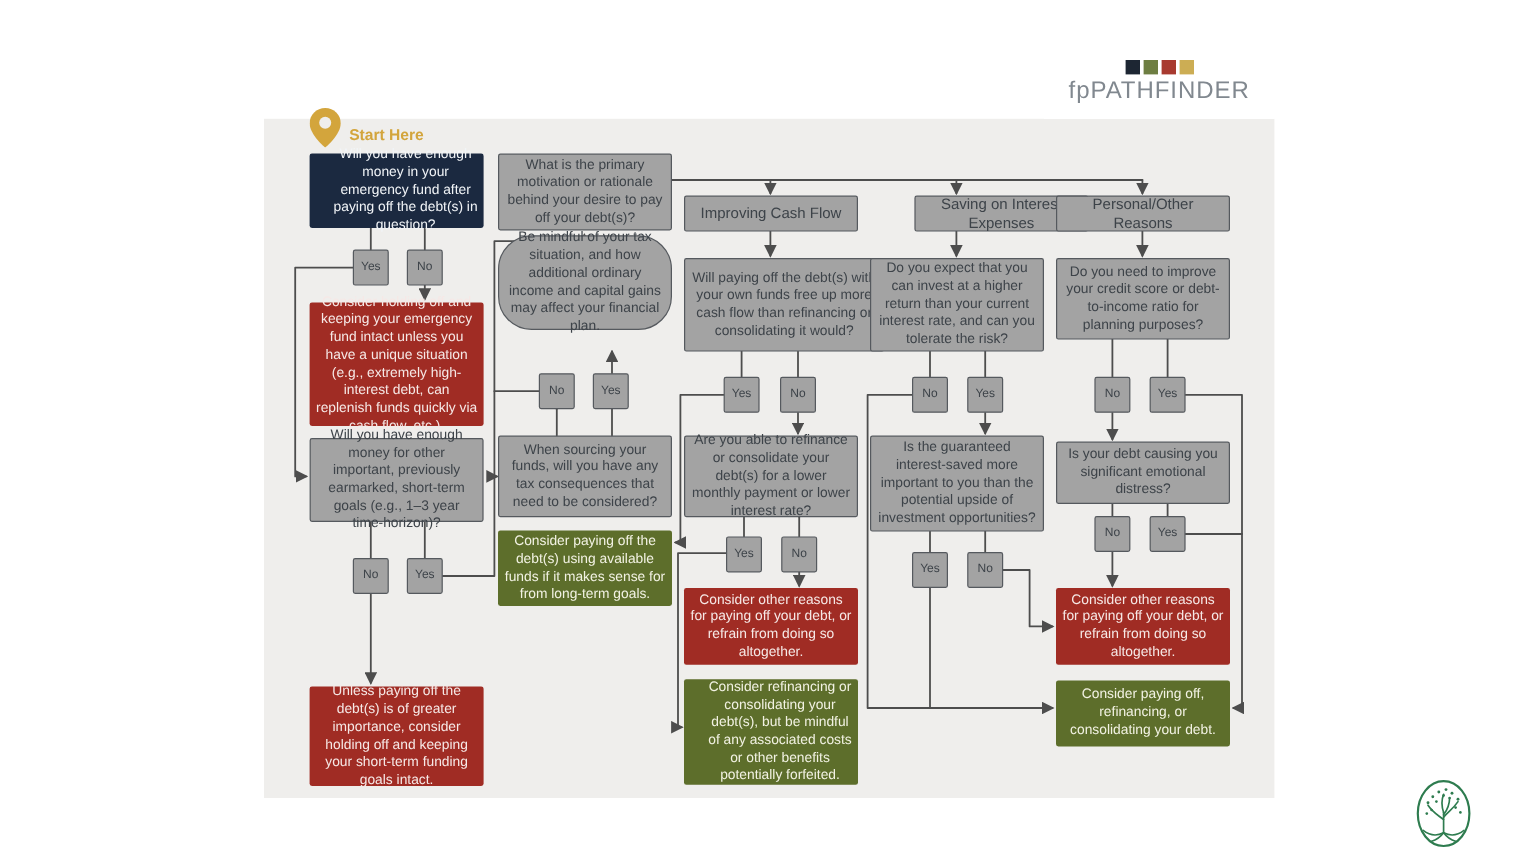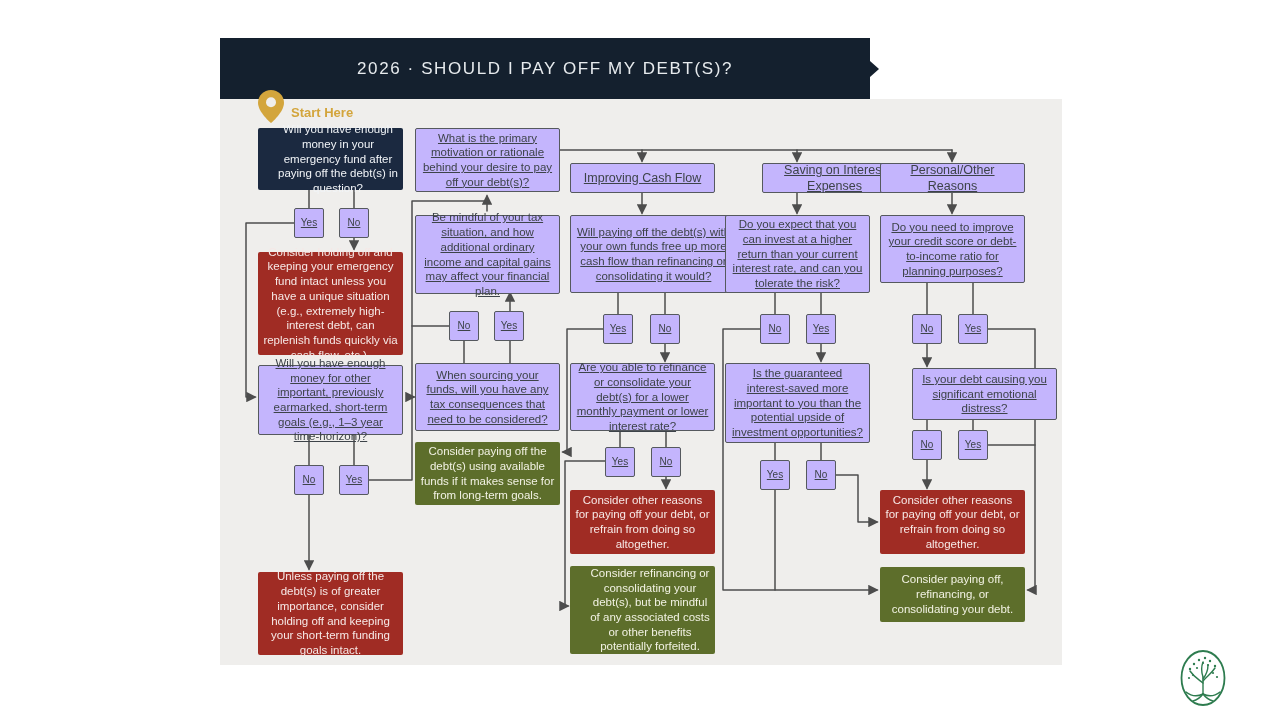--- a/index.html
+++ b/index.html
@@ -14,41 +14,47 @@
        border-top:8px solid transparent;border-bottom:8px solid transparent;border-left:9px solid var(--navy-dark,#14202e);}
   .logo-panel{position:absolute;left:870px;top:38px;width:192px;height:61px;background:#ffffff;
        display:flex;flex-direction:column;align-items:center;justify-content:center;gap:3px;}
   .logo-squares{display:flex;gap:3px;}
   .logo-squares i{width:12px;height:12px;display:block;}
   .brand{font-size:20px;color:#81888f;letter-spacing:0.8px;}
   .start{position:absolute;left:258px;top:90px;display:flex;align-items:flex-start;gap:7px;}
   .start span{color:var(--gold,#c7992f);font-weight:bold;font-size:13px;margin-top:15px;}
   .node{position:absolute;box-sizing:border-box;display:flex;align-items:center;justify-content:center;
         text-align:center;padding:3px 5px;color:#3d4349;font-size:11.5px;line-height:1.28;border-radius:2px;}
-  .node.question,.node.yn,.node.header{background:#c4b5fd;border:1.5px solid #55595e;text-decoration:underline;}
+  .node.question,.node.yn,.node.header{background:#a3a3a3;border:1.5px solid #55595e;}
   .node.yn{font-size:10px;}
   .node.header{font-size:12.5px;}
   .node.navy{background:var(--navy,#1b2940);color:#f1f4f7;}
   .node.red{background:var(--red,#a02c24);color:#f6e8e6;}
   .node.green{background:var(--green,#5d6e2b);color:#f2f2e3;}
   #connectors{position:absolute;inset:0;pointer-events:none;}
   .footer{position:absolute;left:0;top:678px;width:1280px;text-align:center;color:#8f9090;font-size:17px;letter-spacing:0.4px;}
   .tree{position:absolute;left:1179px;top:649px;}
 </style>
 </head>
 <body>
 
 <div class="page">
   <div class="flow-bg"></div>
 
-  <div class="header-bar">
-    <span>2026 · SHOULD I PAY OFF MY DEBT(S)?</span>
-  </div>
   <div class="header-notch"></div>
 
+  <div class="logo-panel">
+    <div class="logo-squares" id="logo-squares">
+        <i style="background: rgb(29, 38, 51);"></i>
+        <i style="background: rgb(110, 126, 66);"></i>
+        <i style="background: rgb(168, 58, 48);"></i>
+        <i style="background: rgb(204, 173, 84);"></i>
+      </div>
+    <div class="brand">fpPATHFINDER</div>
+  </div>
 
   <div class="start">
     <svg width="26" height="33" viewBox="0 0 26 33">
       <path d="M13 0 C5.8 0 0 5.7 0 12.7 C0 22.2 13 33 13 33 S26 22.2 26 12.7 C26 5.7 20.2 0 13 0 Z" fill="#d3a53c"></path>
       <circle cx="13" cy="12.3" r="5" fill="#efeeec"></circle>
     </svg>
     <span>Start Here</span>
   </div>
 
   <svg id="connectors" width="1280" height="720" viewBox="0 0 1280 720">
@@ -109,21 +115,21 @@
   <div id="nodes">
       <div class="node navy" style="left: 258px; top: 128px; width: 145px; height: 62px; padding-left: 20px;">Will you have enough money in your emergency fund after paying off the debt(s) in question?</div>
       <div class="node yn" style="left: 294px; top: 208px; width: 30px; height: 30px;">Yes</div>
       <div class="node yn" style="left: 339px; top: 208px; width: 30px; height: 30px;">No</div>
       <div class="node red" style="left: 258px; top: 252px; width: 145px; height: 103px;">Consider holding off and keeping your emergency fund intact unless you have a unique situation (e.g., extremely high-interest debt, can replenish funds quickly via cash flow, etc.).</div>
       <div class="node question" style="left: 258px; top: 365px; width: 145px; height: 70px;">Will you have enough money for other important, previously earmarked, short-term goals (e.g., 1–3 year time-horizon)?</div>
       <div class="node yn" style="left: 294px; top: 465px; width: 30px; height: 30px;">No</div>
       <div class="node yn" style="left: 339px; top: 465px; width: 30px; height: 30px;">Yes</div>
       <div class="node red" style="left: 258px; top: 572px; width: 145px; height: 83px;">Unless paying off the debt(s) is of greater importance, consider holding off and keeping your short-term funding goals intact.</div>
       <div class="node question" style="left: 415px; top: 128px; width: 145px; height: 64px;">What is the primary motivation or rationale behind your desire to pay off your debt(s)?</div>
-      <div class="node question" style="left: 415px; top: 215px; width: 145px; height: 79px;">Be mindful of your tax situation, and how additional ordinary income and capital gains may affect your financial plan.</div>
+      <div class="node question" style="left: 415px; top: 196px; width: 145px; height: 79px; border-radius: 28px;">Be mindful of your tax situation, and how additional ordinary income and capital gains may affect your financial plan.</div>
       <div class="node yn" style="left: 449px; top: 311px; width: 30px; height: 30px;">No</div>
       <div class="node yn" style="left: 494px; top: 311px; width: 30px; height: 30px;">Yes</div>
       <div class="node question" style="left: 415px; top: 363px; width: 145px; height: 68px;">When sourcing your funds, will you have any tax consequences that need to be considered?</div>
       <div class="node green" style="left: 415px; top: 442px; width: 145px; height: 63px;">Consider paying off the debt(s) using available funds if it makes sense for from long-term goals.</div>
       <div class="node header" style="left: 570px; top: 163px; width: 145px; height: 30px;">Improving Cash Flow</div>
       <div class="node header" style="left: 762px; top: 163px; width: 145px; height: 30px;">Saving on Interest Expenses</div>
       <div class="node header" style="left: 880px; top: 163px; width: 145px; height: 30px;">Personal/Other Reasons</div>
       <div class="node question" style="left: 570px; top: 215px; width: 167px; height: 78px;">Will paying off the debt(s) with your own funds free up more cash flow than refinancing or consolidating it would?</div>
       <div class="node yn" style="left: 603px; top: 314px; width: 30px; height: 30px;">Yes</div>
       <div class="node yn" style="left: 650px; top: 314px; width: 30px; height: 30px;">No</div>
@@ -134,21 +140,21 @@
       <div class="node green" style="left: 570px; top: 566px; width: 145px; height: 88px; padding-left: 20px;">Consider refinancing or consolidating your debt(s), but be mindful of any associated costs or other benefits potentially forfeited.</div>
       <div class="node question" style="left: 725px; top: 215px; width: 145px; height: 78px;">Do you expect that you can invest at a higher return than your current interest rate, and can you tolerate the risk?</div>
       <div class="node yn" style="left: 760px; top: 314px; width: 30px; height: 30px;">No</div>
       <div class="node yn" style="left: 806px; top: 314px; width: 30px; height: 30px;">Yes</div>
       <div class="node question" style="left: 725px; top: 363px; width: 145px; height: 80px;">Is the guaranteed interest-saved more important to you than the potential upside of investment opportunities?</div>
       <div class="node yn" style="left: 760px; top: 460px; width: 30px; height: 30px;">Yes</div>
       <div class="node yn" style="left: 806px; top: 460px; width: 30px; height: 30px;">No</div>
       <div class="node question" style="left: 880px; top: 215px; width: 145px; height: 68px;">Do you need to improve your credit score or debt-to-income ratio for planning purposes?</div>
       <div class="node yn" style="left: 912px; top: 314px; width: 30px; height: 30px;">No</div>
       <div class="node yn" style="left: 958px; top: 314px; width: 30px; height: 30px;">Yes</div>
-      <div class="node question" style="left: 912px; top: 368px; width: 145px; height: 52px;">Is your debt causing you significant emotional distress?</div>
+      <div class="node question" style="left: 880px; top: 368px; width: 145px; height: 52px;">Is your debt causing you significant emotional distress?</div>
       <div class="node yn" style="left: 912px; top: 430px; width: 30px; height: 30px;">No</div>
       <div class="node yn" style="left: 958px; top: 430px; width: 30px; height: 30px;">Yes</div>
       <div class="node red" style="left: 880px; top: 490px; width: 145px; height: 64px;">Consider other reasons for paying off your debt, or refrain from doing so altogether.</div>
       <div class="node green" style="left: 880px; top: 567px; width: 145px; height: 55px;">Consider paying off, refinancing, or consolidating your debt.</div>
     </div>
 
 
   <svg class="tree" width="48" height="58" viewBox="0 0 48 58">
     <ellipse cx="24" cy="29" rx="21.5" ry="27" fill="none" stroke="#2e7c4f" stroke-width="1.8"></ellipse>
     <g stroke="#2e7c4f" stroke-width="1.4" fill="none" stroke-linecap="round">

